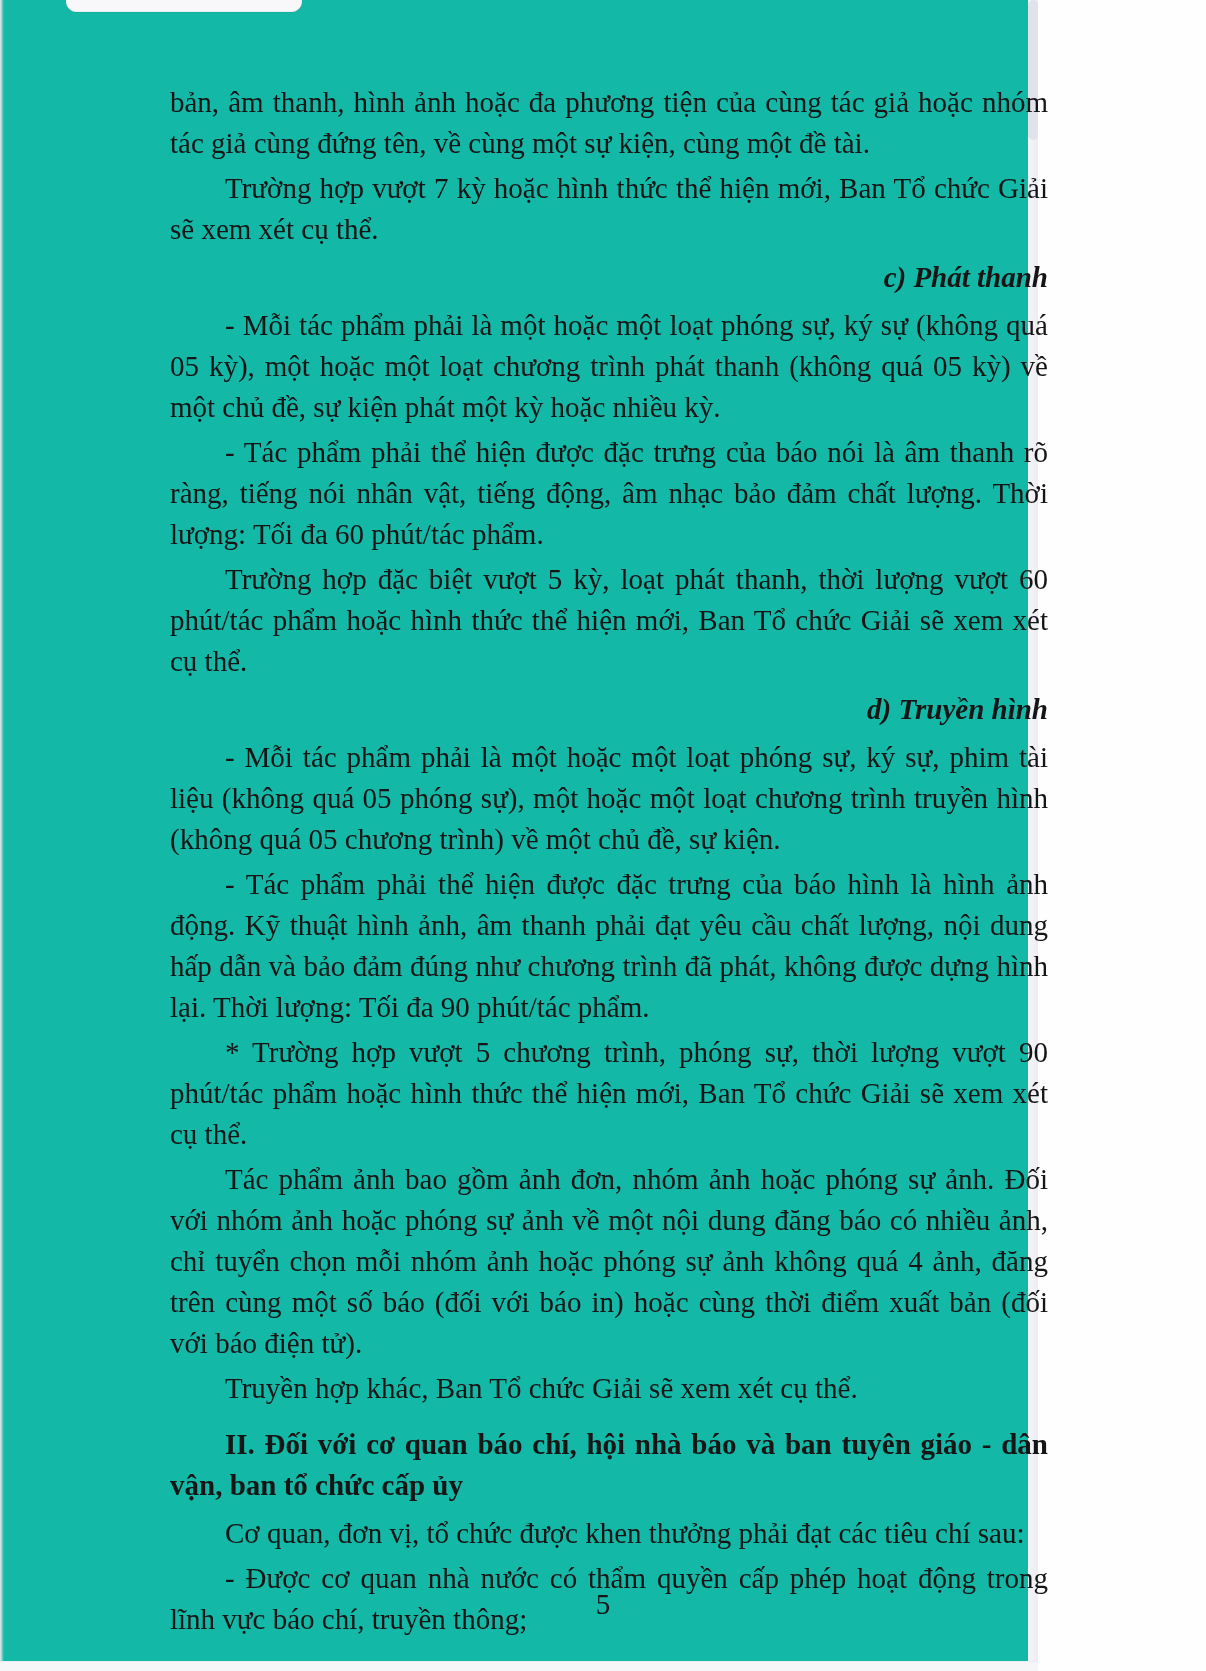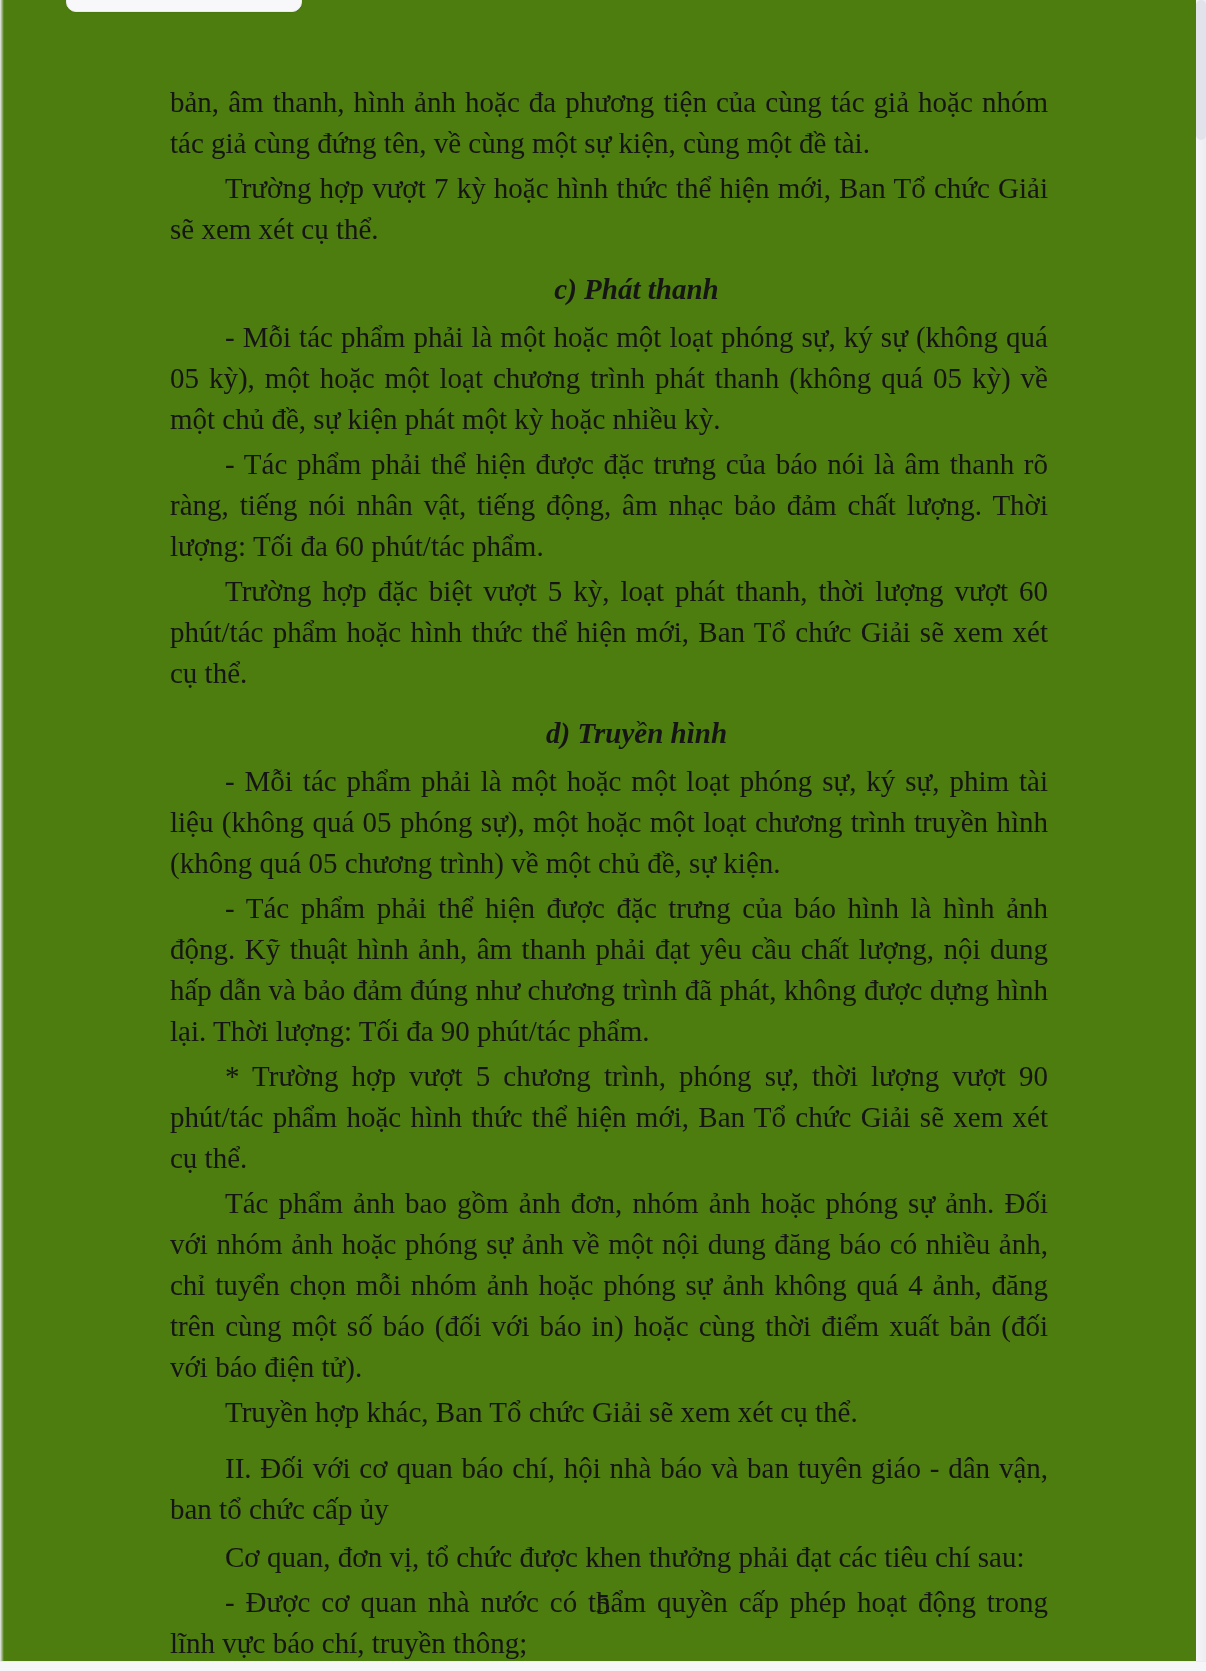--- a/index.html
+++ b/index.html
@@ -6,23 +6,23 @@
     margin: 0;
     padding: 0;
     width: 1206px;
     height: 1671px;
     background: #fefefe;
     overflow: hidden;
     font-family: "Liberation Serif", "DejaVu Serif", serif;
   }
   .page {
     position: relative;
-    width: 1206px;
+    width: 1038px;
     height: 1671px;
-    background: #4d7c0f;
+    background: #14b8a6;
   }
   
   .toolbar-remnant {
     position: absolute;
     left: 66px;
     top: -10px;
     width: 234px;
     height: 20px;
     background: #f8f8fa;
     border: 1px solid #ebebef;
@@ -80,26 +80,26 @@
     text-align: justify;
     text-indent: 55px;
     color: #151515;
   }
   .content p.no-indent {
     text-indent: 0;
   }
   .content p.h-italic {
     font-weight: bold;
     font-style: italic;
-    text-align: center;
-    margin-top: 19px;
+    text-align: right;
+    margin-top: 7px;
     margin-bottom: 7px;
   }
   .content p.h-bold {
-    font-weight: normal;
+    font-weight: bold;
     text-align: justify;
     margin-top: 15px;
     margin-bottom: 7px;
   }
   .page-number {
     position: absolute;
     left: 0;
     top: 1588px;
     width: 1206px;
     text-align: center;

